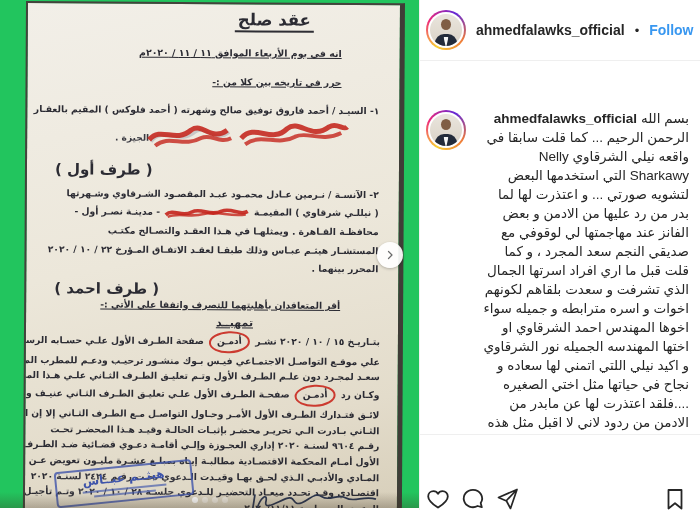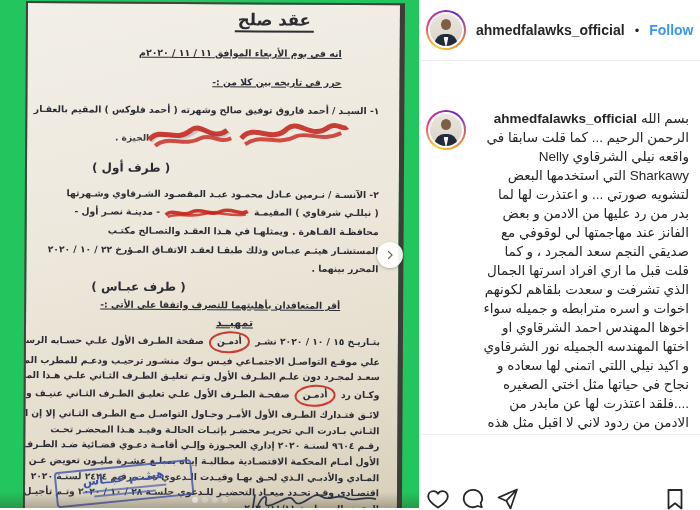--- a/index.html
+++ b/index.html
@@ -9,21 +9,21 @@
   
   .photo{position:relative;flex:none;width:419px;height:508px;background:#22c55e;overflow:hidden;}
   .paper{position:absolute;left:26px;top:1px;width:372px;height:545px;
     background:linear-gradient(168deg,#f2efe8 0%,#ece7da 45%,#e3dccb 75%,#d3cab4 100%);
     border:2px solid #44423c;border-bottom:none;border-right:5px solid #3f3d37;
     transform:rotate(.35deg);transform-origin:top left;overflow:hidden;}
   .doc-line{position:absolute;direction:rtl;white-space:nowrap;color:#2b2b33;
     font-family:"DejaVu Sans",sans-serif;font-weight:bold;font-size:9.2px;}
   .u{text-decoration:underline;}
   .doc-title{font-size:16.5px;border-bottom:2.5px solid #2e2e34;padding:0 3px 1px;letter-spacing:1px;}
-  .doc-tag{font-size:12px;margin-left:37px;}
+  .doc-tag{font-size:15px;}
   .doc-body{position:absolute;top:327px;right:18px;left:10px;direction:rtl;text-align:right;}
   .doc-bline{line-height:15.7px;font-family:"DejaVu Sans",sans-serif;font-weight:bold;
     font-size:9.2px;color:#2b2b33;white-space:nowrap;}
   .mark{display:inline-block;border:2px solid rgba(201,40,30,.9);border-radius:50%;
     padding:0 6px 2px;margin:0 2px;transform:rotate(-3deg);}
   .scrib{display:inline-block;width:86px;height:12px;margin:0 4px;vertical-align:middle;}
   .overlay{position:absolute;pointer-events:none;}
   .giza{position:absolute;font-family:"DejaVu Sans",sans-serif;font-weight:bold;
     font-size:9px;color:#3a3a42;direction:rtl;}
   .stamp{position:absolute;left:30px;top:462px;width:122px;padding:3px 6px 5px;
@@ -103,21 +103,21 @@
       <div class="doc-line" style="top:202px;right:20px;">
         <span>( نيللـي شرقاوي ) المقيمـة</span><span class="scrib"><svg width="86" height="12" viewBox="0 0 86 12">
               <path d="M2 8 C 10 1, 18 11, 28 5 C 38 0, 46 10, 58 4 C 68 0, 76 9, 84 4" stroke="#c4241c" stroke-width="3.6" fill="none" opacity=".9"></path>
               <path d="M4 10 C 14 5, 26 11, 40 7 C 54 3, 66 10, 82 7" stroke="#c4241c" stroke-width="2.6" fill="none" opacity=".8"></path>
             </svg></span><span>- مدينـة نصـر أول -</span>
       </div>
       <div class="doc-line" style="top:221px;right:20px;">محافظـة القـاهرة . ويمثلهـا في هـذا العقـد والتصـالح مكتـب</div>
       <div class="doc-line" style="top:240px;right:20px;">المستشـار هيثـم عبـاس وذلك طبقـا لعقـد الاتفـاق المـؤرخ  ٢٢ / ١٠ / ٢٠٢٠</div>
       <div class="doc-line" style="top:258px;right:20px;margin-left:35px;">المحرر بينهما .</div>
 
-      <div class="doc-line doc-tag" style="top:276px;left:28px;">( طرف عبـاس )</div>
+      <div class="doc-line doc-tag" style="top:276px;left:28px;">( طرف احمد )</div>
 
       <div class="doc-line u" style="top:295px;right:58px;">أقر المتعاقدان بأهليتهما للتصرف واتفقا علي الأتي :-</div>
       <div class="doc-line u" style="top:312px;right:145px;font-size:11px;letter-spacing:1px;">تمهيــد</div>
 
       <div class="doc-body">
 
           <div class="doc-bline"><span>بتـاريـخ ١٥ / ١٠ / ٢٠٢٠ نشـر </span><span class="mark">أدمـن</span><span> صفحة الطـرف الأول علـي حسـابه الرسـمي</span></div>
 
           <div class="doc-bline"><span>علي موقـع التواصـل الاجتمـاعي فيـس بـوك منشـور ترحيـب ودعـم للمطرب المغربـي</span></div>
 

